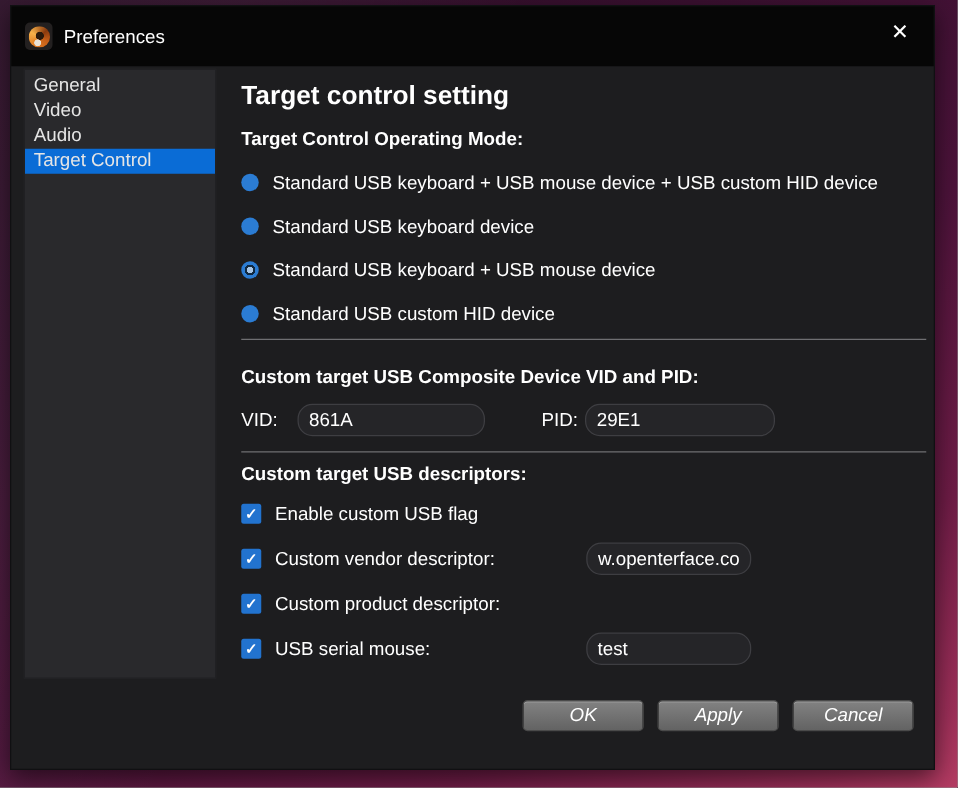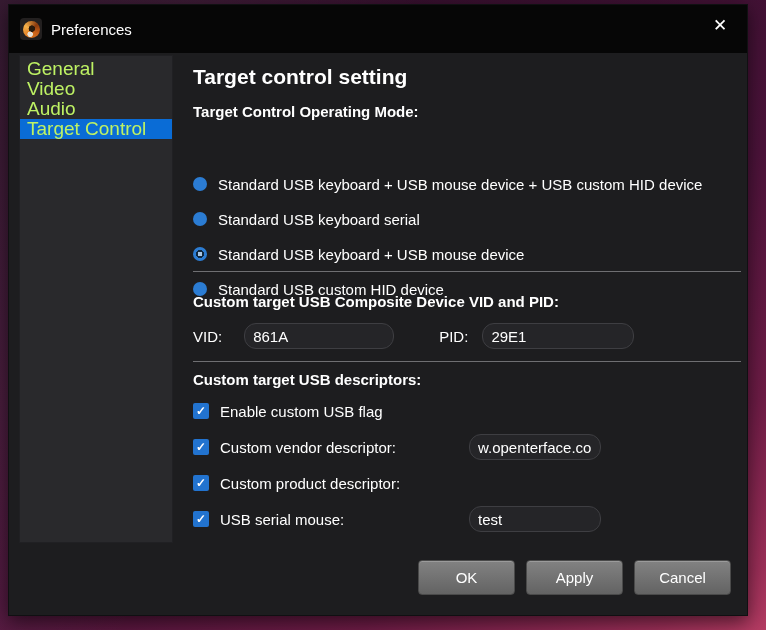--- a/index.html
+++ b/index.html
@@ -37,29 +37,29 @@
     position:absolute; right:8px; top:2px; width:38px; height:36px;
     display:flex; align-items:center; justify-content:center;
     color:#ffffff; font-size:17px; font-weight:300; cursor:default;
   }
   
   .sidebar {
     position:absolute; left:10px; top:50px; width:154px; height:488px;
     background:#29292c; border:1px solid #202023; padding-top:3px;
   }
   .side-item {
-    height:20px; line-height:20px; color:#bef264; font-size:19px; padding-left:7px;
+    height:20px; line-height:20px; color:#e5e5e5; font-size:15px; padding-left:7px;
     white-space:nowrap;
   }
   .side-item.selected { background:#0a6cd6; }
   
   .main { position:absolute; left:184px; top:40px; width:548px; height:560px; color:#fff; }
   .h1 { position:absolute; left:0; top:20px; font-size:21px; font-weight:bold; }
   .sec-label { position:absolute; left:0; font-size:15px; font-weight:bold; white-space:nowrap; }
-  .radio-row { position:absolute; left:0; display:flex; align-items:center; height:20px;margin-top:38px; }
+  .radio-row { position:absolute; left:0; display:flex; align-items:center; height:20px; }
   .radio {
     width:14px; height:14px; border-radius:50%; background:#2b7cd3; margin-right:11px; flex:none;
   }
   .radio.selected {
     background:radial-gradient(circle at center, #a9c7e6 0 2.5px, #10283f 2.5px 4.2px, #2b7cd3 4.2px 7px);
   }
   .radio-label { font-size:15px; white-space:nowrap; }
   .divider { position:absolute; left:0; width:548px; height:1px; background:#6f6f72; }
   .field-row { position:absolute; left:0; display:flex; align-items:center; }
   .inline-label { font-size:15px; white-space:nowrap; }
@@ -72,25 +72,25 @@
   .checkbox {
     width:16px; height:16px; background:#2273cf; border-radius:2px; margin-right:11px; flex:none;
     display:flex; align-items:center; justify-content:center;
     color:#ffffff; font-size:12px; font-weight:bold; line-height:1;
   }
   .cb-label { font-size:15px; white-space:nowrap; }
   .cb-input { position:absolute; left:276px; top:1px; width:132px; }
   
   .btn-row { position:absolute; right:16px; top:555px; display:flex; gap:11px; }
   .btn {
-    width:97px; height:35px; border-radius:4px; border:1px solid #4a4a4a;
+    width:97px; height:25px; border-radius:4px; border:1px solid #4a4a4a;
     background:linear-gradient(#828282, #636363);
     box-shadow:inset 0 1px 0 #9b9b9b;
     color:#ffffff; font-size:15px; font-family:"Liberation Sans", sans-serif;
-    display:flex; align-items:center; justify-content:center; cursor:default;
+    display:flex; align-items:center; justify-content:center; cursor:default;font-style:italic;
   }
 </style>
 </head>
 <body>
 
 <div class="dialog">
 
   <div class="titlebar">
     <div class="app-icon">
         <div class="swirl"></div>
@@ -112,39 +112,39 @@
     <div class="h1">Target control setting</div>
 
     <div class="sec-label" style="top:58px">Target Control Operating Mode:</div>
 
     <div class="radio-row" style="top:91px">
       <div class="radio"></div>
       <div class="radio-label">Standard USB keyboard + USB mouse device + USB custom HID device</div>
     </div>
     <div class="radio-row" style="top:126px">
       <div class="radio"></div>
-      <div class="radio-label">Standard USB keyboard serial</div>
+      <div class="radio-label">Standard USB keyboard device</div>
     </div>
     <div class="radio-row selected" style="top:161px">
       <div class="radio selected"></div>
       <div class="radio-label">Standard USB keyboard + USB mouse device</div>
     </div>
     <div class="radio-row" style="top:196px">
       <div class="radio"></div>
       <div class="radio-label">Standard USB custom HID device</div>
     </div>
 
     <div class="divider" style="top:226px"></div>
 
     <div class="sec-label" style="top:248px">Custom target USB Composite Device VID and PID:</div>
 
     <div class="field-row" style="top:278px">
-      <span class="inline-label" style="margin-right:22px">VID:</span>
+      <span class="inline-label" style="margin-right:16px">VID:</span>
       <input class="text-input" style="width: 150px;" value="861A">
-      <span class="inline-label" style="margin-left:45px; margin-right:14px">PID:</span>
+      <span class="inline-label" style="margin-left:45px; margin-right:6px">PID:</span>
       <input class="text-input" style="width: 152px;" value="29E1">
     </div>
 
     <div class="divider" style="top:316px"></div>
 
     <div class="sec-label" style="top:326px">Custom target USB descriptors:</div>
 
     <div class="cb-row" style="top:352px">
       <div class="checkbox">
           <span>✓</span>

